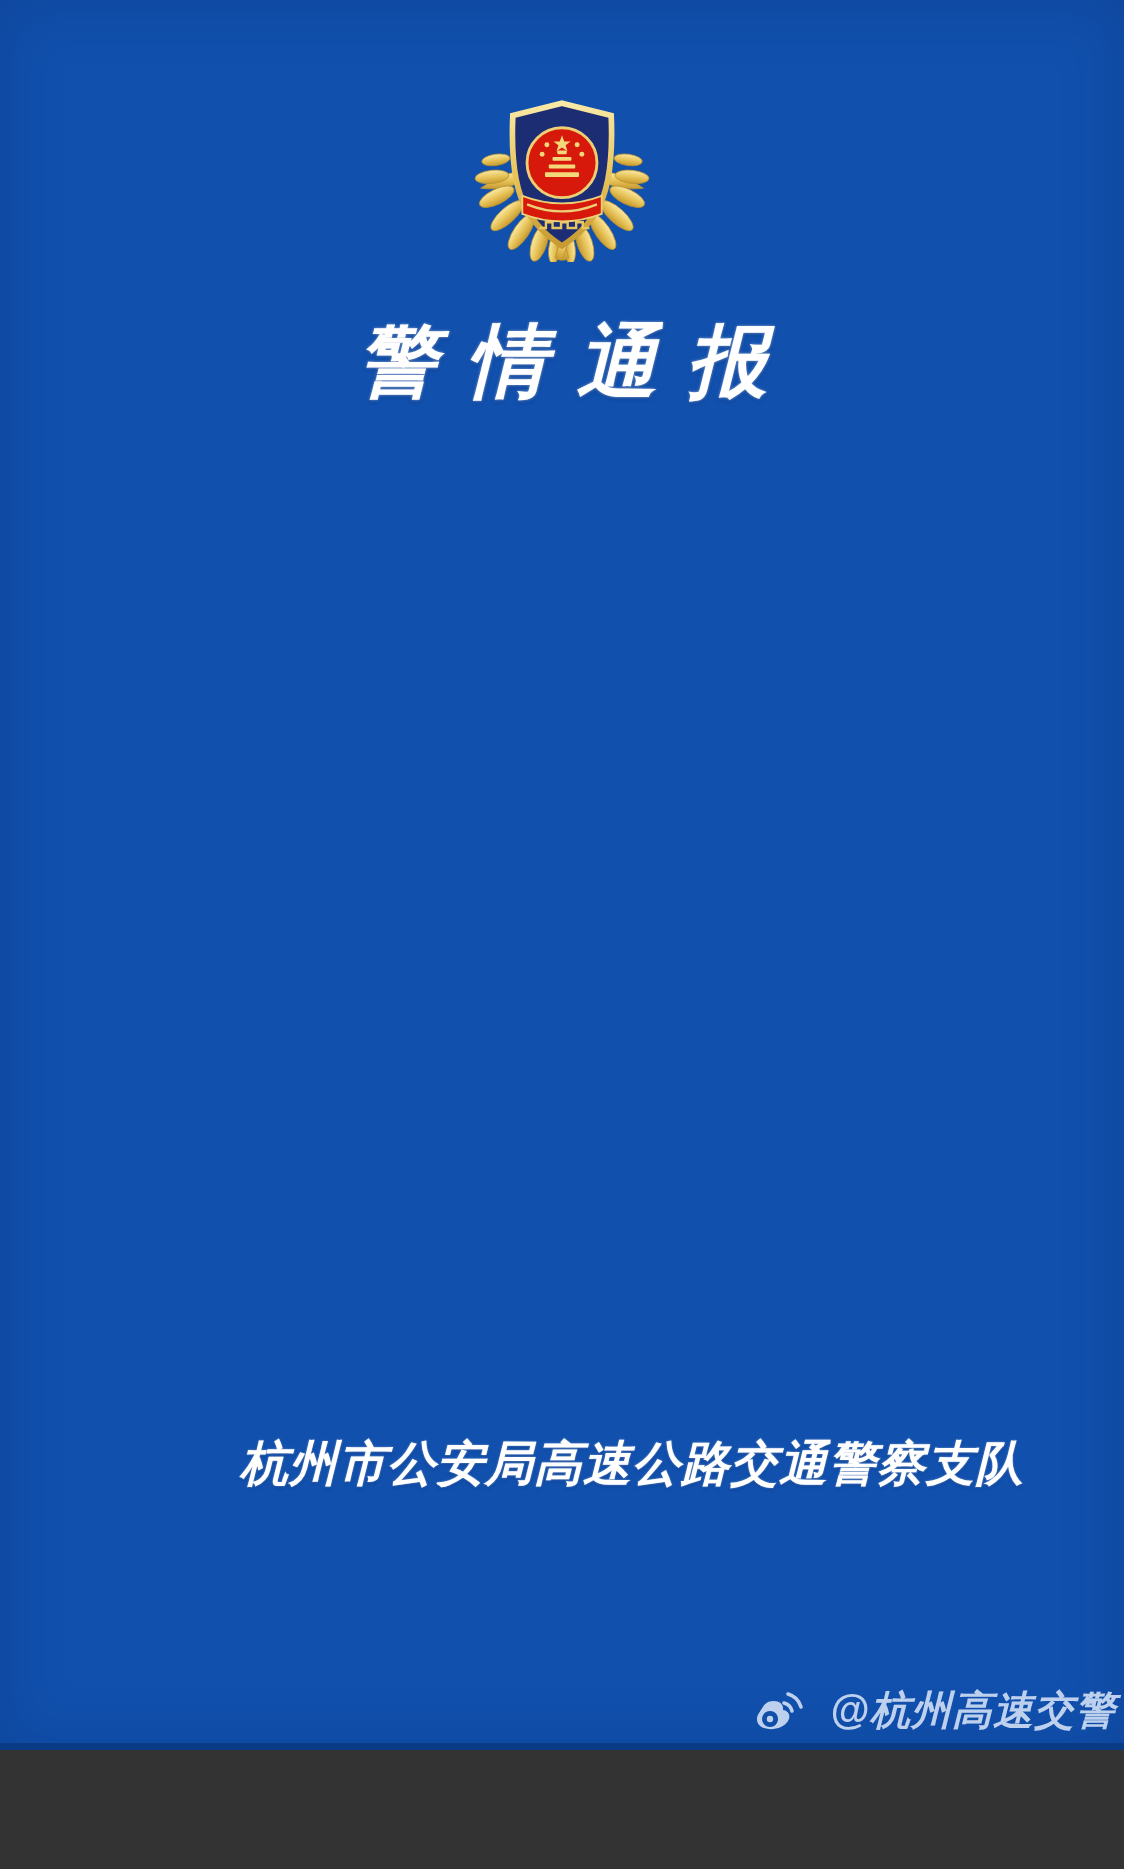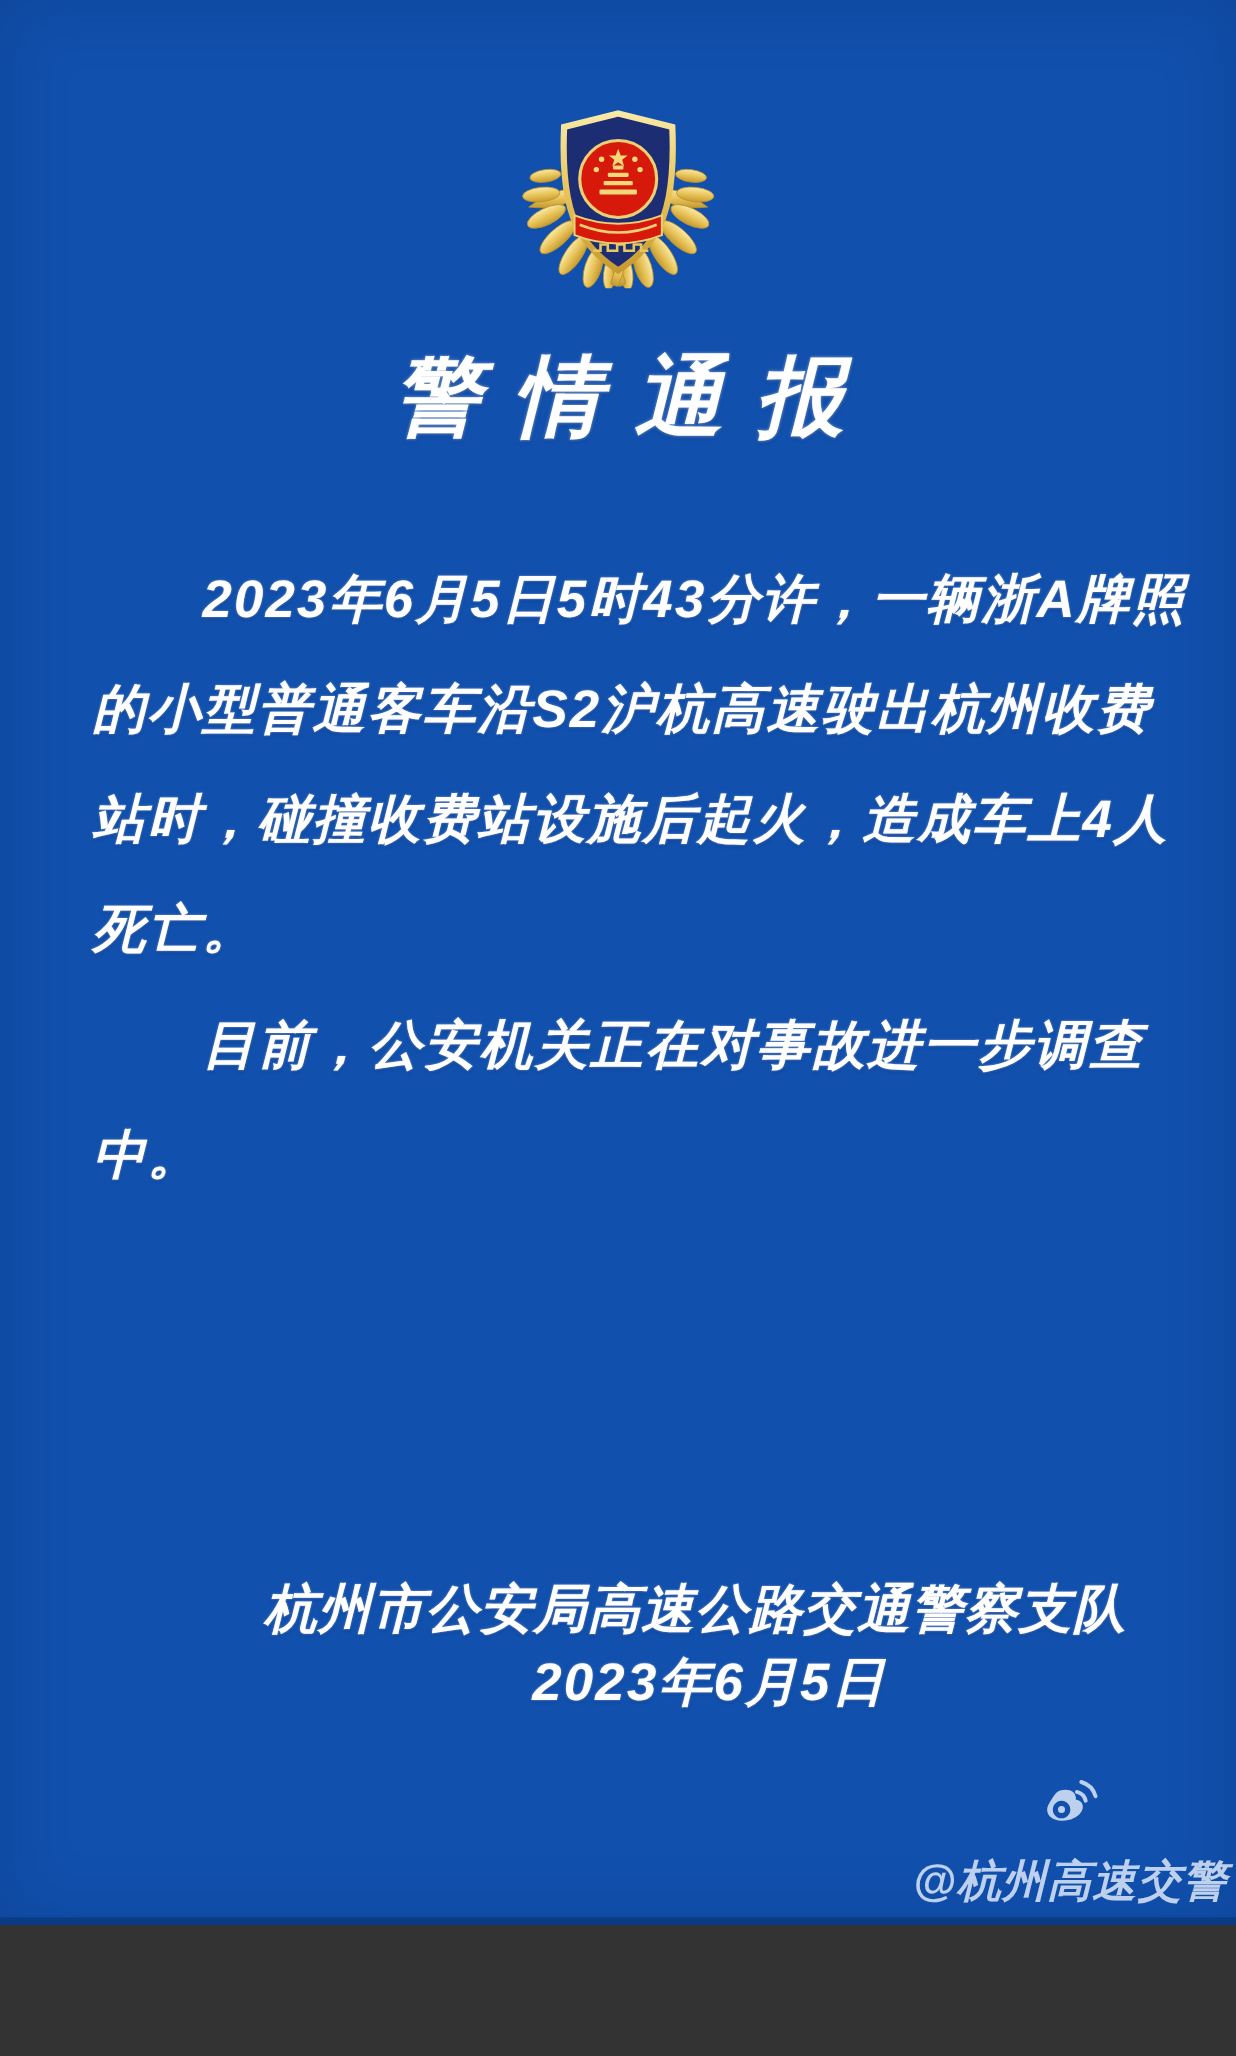--- a/index.html
+++ b/index.html
@@ -67,21 +67,20 @@
     letter-spacing:2px;
     text-shadow:0 0 2px rgba(255,255,255,.5),0 2px 3px rgba(8,40,110,.3);
   }
   .watermark{
     position:absolute;right:8px;bottom:12px;
     display:flex;align-items:center;gap:24px;
     color:var(--watermark);
     opacity:.85;
     font-size:40px;font-weight:bold;
     letter-spacing:1px;
-    flex-direction:column;
   }
   .watermark .wicon{width:56px;height:44px;display:inline-block;}
   .bottom-strip{
     position:absolute;left:0;bottom:0;width:100%;height:7px;
     background:var(--strip);
   }
 </style>
 </head>
 <body>
 
@@ -139,31 +138,22 @@
         <rect x="95" y="66" width="10" height="4" rx="1"></rect>
         <rect x="90" y="73" width="20" height="4" rx="1"></rect>
         <rect x="86" y="81" width="28" height="4" rx="1"></rect>
         <rect x="82" y="89" width="36" height="5" rx="1"></rect>
       </g>
     </svg>
   </div>
 
   <h1 class="title">警情通报</h1>
 
-  <div class="body-block">
-    <p class="line indent">2023年6月5日5时43分许，一辆浙A牌照</p>
-    <p class="line">的小型普通客车沿S2沪杭高速驶出杭州收费</p>
-    <p class="line">站时，碰撞收费站设施后起火，造成车上4人</p>
-    <p class="line short">死亡。</p>
-    <p class="line indent p2">目前，公安机关正在对事故进一步调查</p>
-    <p class="line short">中。</p>
-  </div>
 
   <div class="signature">杭州市公安局高速公路交通警察支队</div>
-  <div class="date">2023年6月5日</div>
 
   <div class="watermark">
     <span class="wicon">
       <svg viewBox="0 0 56 44" xmlns="http://www.w3.org/2000/svg">
         <g fill="none" stroke="#dce8fa" stroke-width="3.6" stroke-linecap="round">
           <path d="M34,14 a11,11 0 0 1 8,8"></path>
           <path d="M38,5 a19,19 0 0 1 13,13"></path>
         </g>
         <path d="M18,13 C27,10 34,14 33,21 C39,22 41,27 38,32 C34,39 22,42 14,39 C7,36.5 5,30 9,24 C12,19.5 14,15 18,13 Z
                  M20,22 a8,8 0 1 0 0.1,0 Z" fill="#dce8fa" fill-rule="evenodd"></path>

